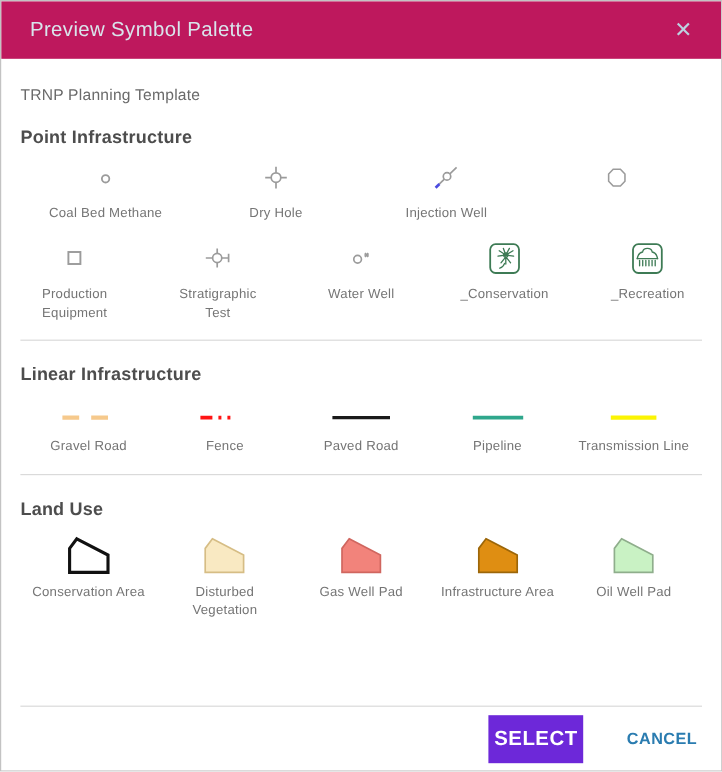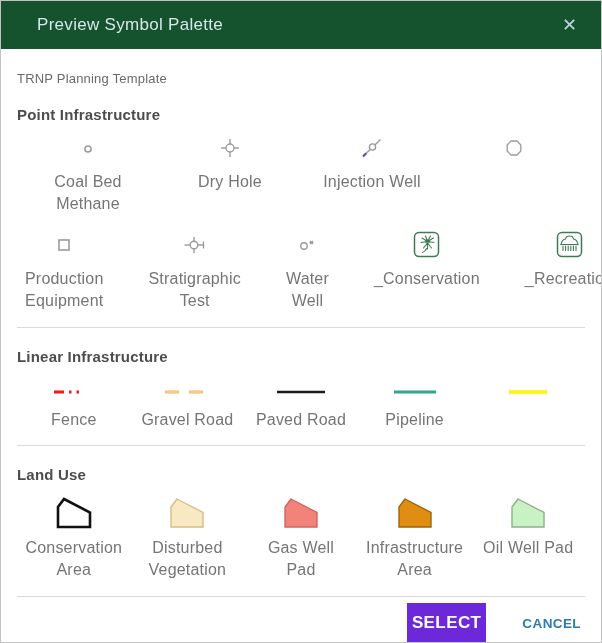--- a/index.html
+++ b/index.html
@@ -3,33 +3,33 @@
 <meta charset="utf-8">
 <style>
   html,body{margin:0;padding:0;background:#eee;}
   *{box-sizing:border-box;}
   .dialog{
     width:602px;height:643px;background:#fff;border:1px solid #c3c3c3;
     font-family:"Liberation Sans", sans-serif;overflow:hidden;
     display:flex;flex-direction:column;
   }
   .header{
-    height:48px;flex:0 0 48px;background:#14532d;display:flex;align-items:center;
-    padding:0 20px 0 36px;
+    height:48px;flex:0 0 48px;background:#be185d;display:flex;align-items:center;
+    padding:0 20px 0 24px;
   }
   .title{color:#D9E5EC;font-size:17px;letter-spacing:.3px;flex:1;}
   .close{color:#BCD2E0;font-size:18px;cursor:pointer;line-height:1;padding:4px;}
   .body{flex:1;padding:0 16px;}
   .subtitle{margin-top:22px;font-size:13px;color:#6a6a6a;letter-spacing:.2px;}
   .section-title{margin-top:20px;font-size:15px;font-weight:600;color:#4d4d4d;letter-spacing:.2px;}
   .grid{display:flex;margin-top:6px;}
   .cell{flex:1;text-align:center;padding:0 8px;}
   .sym{height:38px;display:flex;align-items:center;justify-content:center;}
   .sym-land{height:40px;}
-  .lbl{font-size:16px;color:#757575;line-height:1.4;margin-top:4px;letter-spacing:.2px;}
+  .lbl{font-size:11px;color:#757575;line-height:1.4;margin-top:4px;letter-spacing:.2px;}
   .divider{border:none;border-top:1px solid #dadada;margin:14px 0 0 0;}
   .footer{
     flex:0 0 54px;display:flex;align-items:center;justify-content:flex-end;
     border-top:1px solid #dadada;margin:14px 16px 0 16px;padding:0;
   }
   .select-btn{
     background:#6d28d9;color:#fff;border:none;font-family:inherit;
     font-size:17px;font-weight:600;letter-spacing:.4px;padding:10px 5px;cursor:pointer;
   }
   .cancel-btn{
@@ -174,55 +174,56 @@
 
     <hr class="divider">
 
     <div>
       <div class="section-title">Linear Infrastructure</div>
 
       <div class="grid" style="margin-top:14px;">
         <div class="cell">
           <div class="sym" style="height:26px;">
               <svg width="56" height="10" viewBox="0 0 56 10">
+            <line x1="6" y1="5" x2="50" y2="5" stroke-width="3.5" stroke-dasharray="14 10" stroke="#F6C98C"></line>
+          </svg>
+            </div>
+          <div class="lbl">Gravel Road</div>
+        </div>
+        <div class="cell">
+          <div class="sym" style="height:26px;">
+              <svg width="56" height="10" viewBox="0 0 56 10">
             <line x1="8" y1="5" x2="48" y2="5" stroke-width="3" stroke-dasharray="10 5 2.5 5 2.5 15" stroke="#FF1414"></line>
           </svg>
             </div>
           <div class="lbl">Fence</div>
         </div>
         <div class="cell">
           <div class="sym" style="height:26px;">
               <svg width="56" height="10" viewBox="0 0 56 10">
-            <line x1="6" y1="5" x2="50" y2="5" stroke-width="3.5" stroke-dasharray="14 10" stroke="#F6C98C"></line>
-          </svg>
-            </div>
-          <div class="lbl">Gravel Road</div>
-        </div>
-        <div class="cell">
-          <div class="sym" style="height:26px;">
-              <svg width="56" height="10" viewBox="0 0 56 10">
             <line x1="4" y1="5" x2="52" y2="5" stroke-width="2.6" stroke="#1A1A1A"></line>
           </svg>
             </div>
           <div class="lbl">Paved Road</div>
         </div>
         <div class="cell">
           <div class="sym" style="height:26px;">
               <svg width="56" height="10" viewBox="0 0 56 10">
             <line x1="7" y1="5" x2="49" y2="5" stroke-width="3" stroke="#2FA78C"></line>
           </svg>
             </div>
           <div class="lbl">Pipeline</div>
         </div>
         <div class="cell">
           <div class="sym" style="height:26px;">
               <svg width="56" height="10" viewBox="0 0 56 10">
             <line x1="9" y1="5" x2="47" y2="5" stroke-width="3.6" stroke="#FBF403"></line>
           </svg>
             </div>
+          <div class="lbl">Transmission Line</div>
         </div>
       </div>
     </div>
 
     <hr class="divider">
 
     <div>
       <div class="section-title">Land Use</div>
 
       <div class="grid" style="margin-top:10px;">

